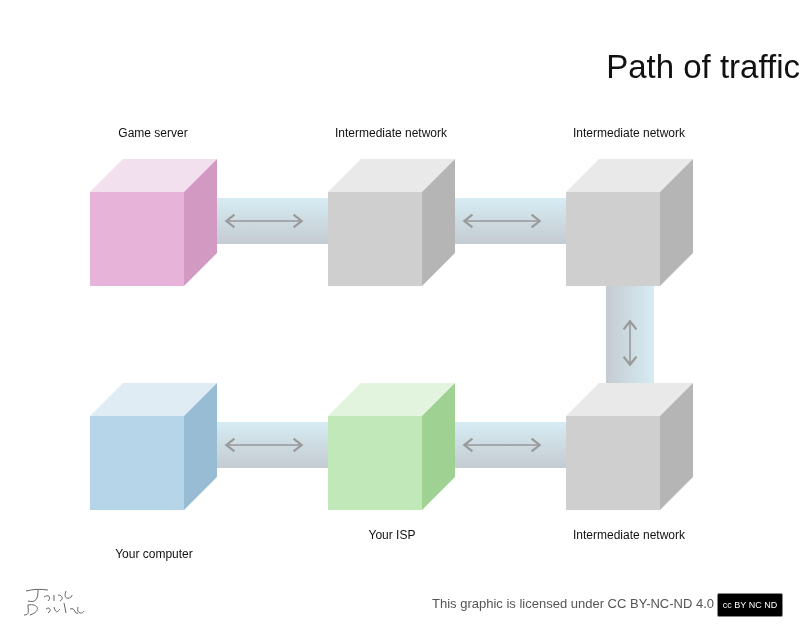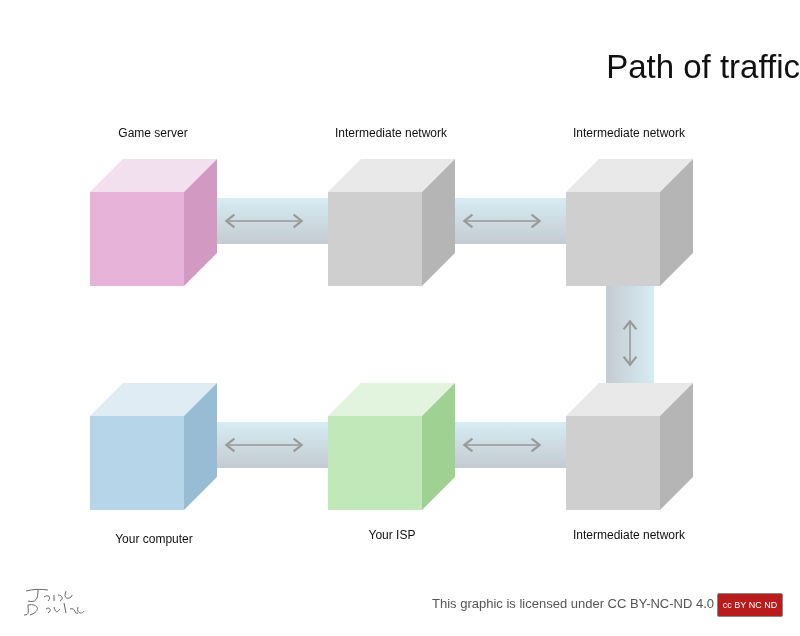--- a/index.html
+++ b/index.html
@@ -1,21 +1,21 @@
 <!DOCTYPE html>
 <html><head>
 <meta charset="utf-8">
 <style>
   html,body{margin:0;padding:0;background:#ffffff;}
   body{width:800px;height:636px;position:relative;overflow:hidden;font-family:"Liberation Sans","DejaVu Sans",sans-serif;}
   .title{position:absolute;left:0;width:800px;top:48px;text-align:right;font-size:33px;color:#111;}
   .label{position:absolute;font-size:12px;color:#111;text-align:center;width:200px;}
   svg.diagram{position:absolute;left:0;top:0;}
   .license{position:absolute;left:424px;top:596px;font-size:13px;color:#555;margin-left:8px;}
-  .cc{position:absolute;left:717px;top:593px;width:64px;height:22px;background:#b91c1c;border-radius:2px;border:1px solid #888;display:flex;align-items:center;justify-content:center;color:#fff;font-size:9px;}
+  .cc{position:absolute;left:717px;top:593px;width:64px;height:22px;background:#000000;border-radius:2px;border:1px solid #888;display:flex;align-items:center;justify-content:center;color:#fff;font-size:9px;}
   .sig{position:absolute;left:18px;top:585px;}
 </style>
 </head>
 <body>
 
 <div class="title">Path of traffic</div>
 
 <svg class="diagram" width="800" height="636">
   <defs>
     <linearGradient id="pipeH" x1="0" y1="0" x2="0" y2="1">
@@ -87,21 +87,21 @@
         <polygon points="566,416 599,383 693,383 660,416" fill="#e9e9e9"></polygon>
         <polygon points="660,416 693,383 693,477 660,510" fill="#b5b5b5"></polygon>
         <rect x="566" y="416" width="94" height="94" fill="#cfcfcf"></rect>
       </g>
     </g>
 </svg>
 
 <div class="label" style="left:53px;top:126px">Game server</div>
 <div class="label" style="left:291px;top:126px">Intermediate network</div>
 <div class="label" style="left:529px;top:126px">Intermediate network</div>
-<div class="label" style="left:54px;top:532px">Your computer</div>
+<div class="label" style="left:54px;top:547px">Your computer</div>
 <div class="label" style="left:292px;top:528px">Your ISP</div>
 <div class="label" style="left:529px;top:528px">Intermediate network</div>
 
 <svg class="sig" width="70" height="32">
   <path d="M8,6 C16,4 22,4 30,5 M20,5 C20,14 18,18 10,16 M26,12 c4,-3 8,0 4,4 M36,10 l0,6 M40,10 c4,0 6,4 2,6 M48,6 c-4,10 6,8 6,4 M10,20 c0,6 2,10 -4,10 M10,20 c10,-2 14,6 2,10 M28,24 c4,-3 6,2 2,4 M36,22 c2,8 4,4 6,2 M46,18 l2,10 M52,24 c6,-2 4,6 8,4 M60,22 c-2,6 4,8 6,4" fill="none" stroke="#666" stroke-width="1"></path>
   <title>Jared Dantis</title>
 </svg>
 
 <div class="license">This graphic is licensed under CC BY-NC-ND 4.0</div>
 <div class="cc">cc BY NC ND</div>

